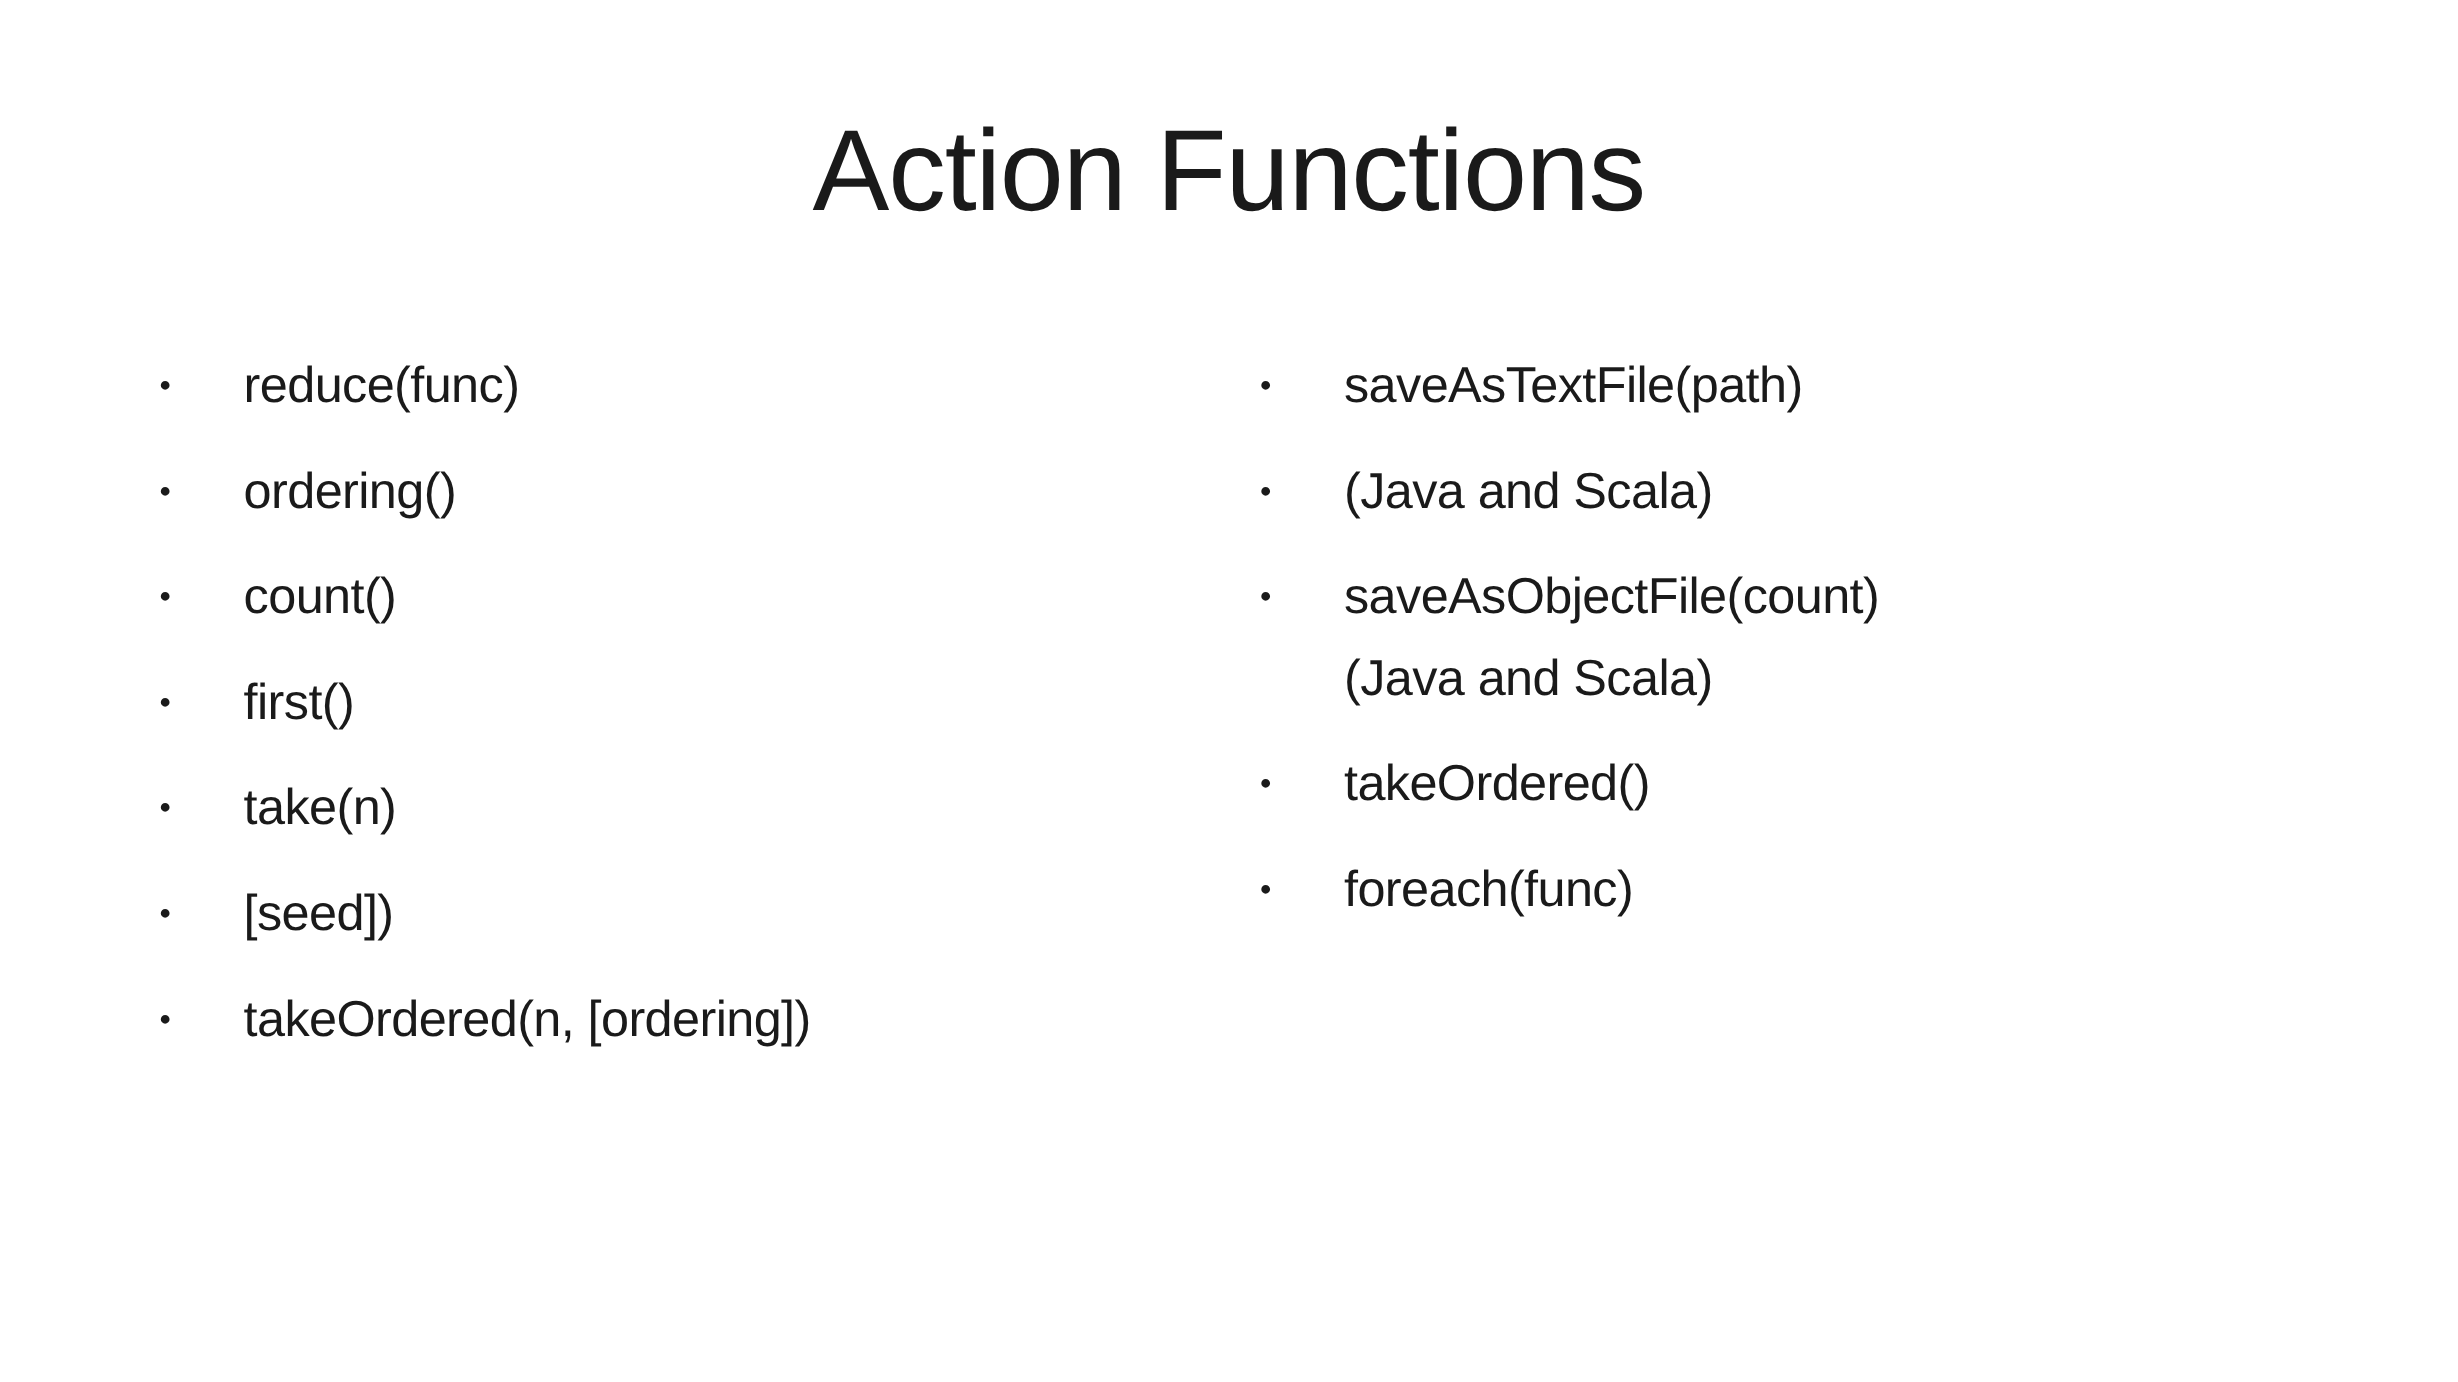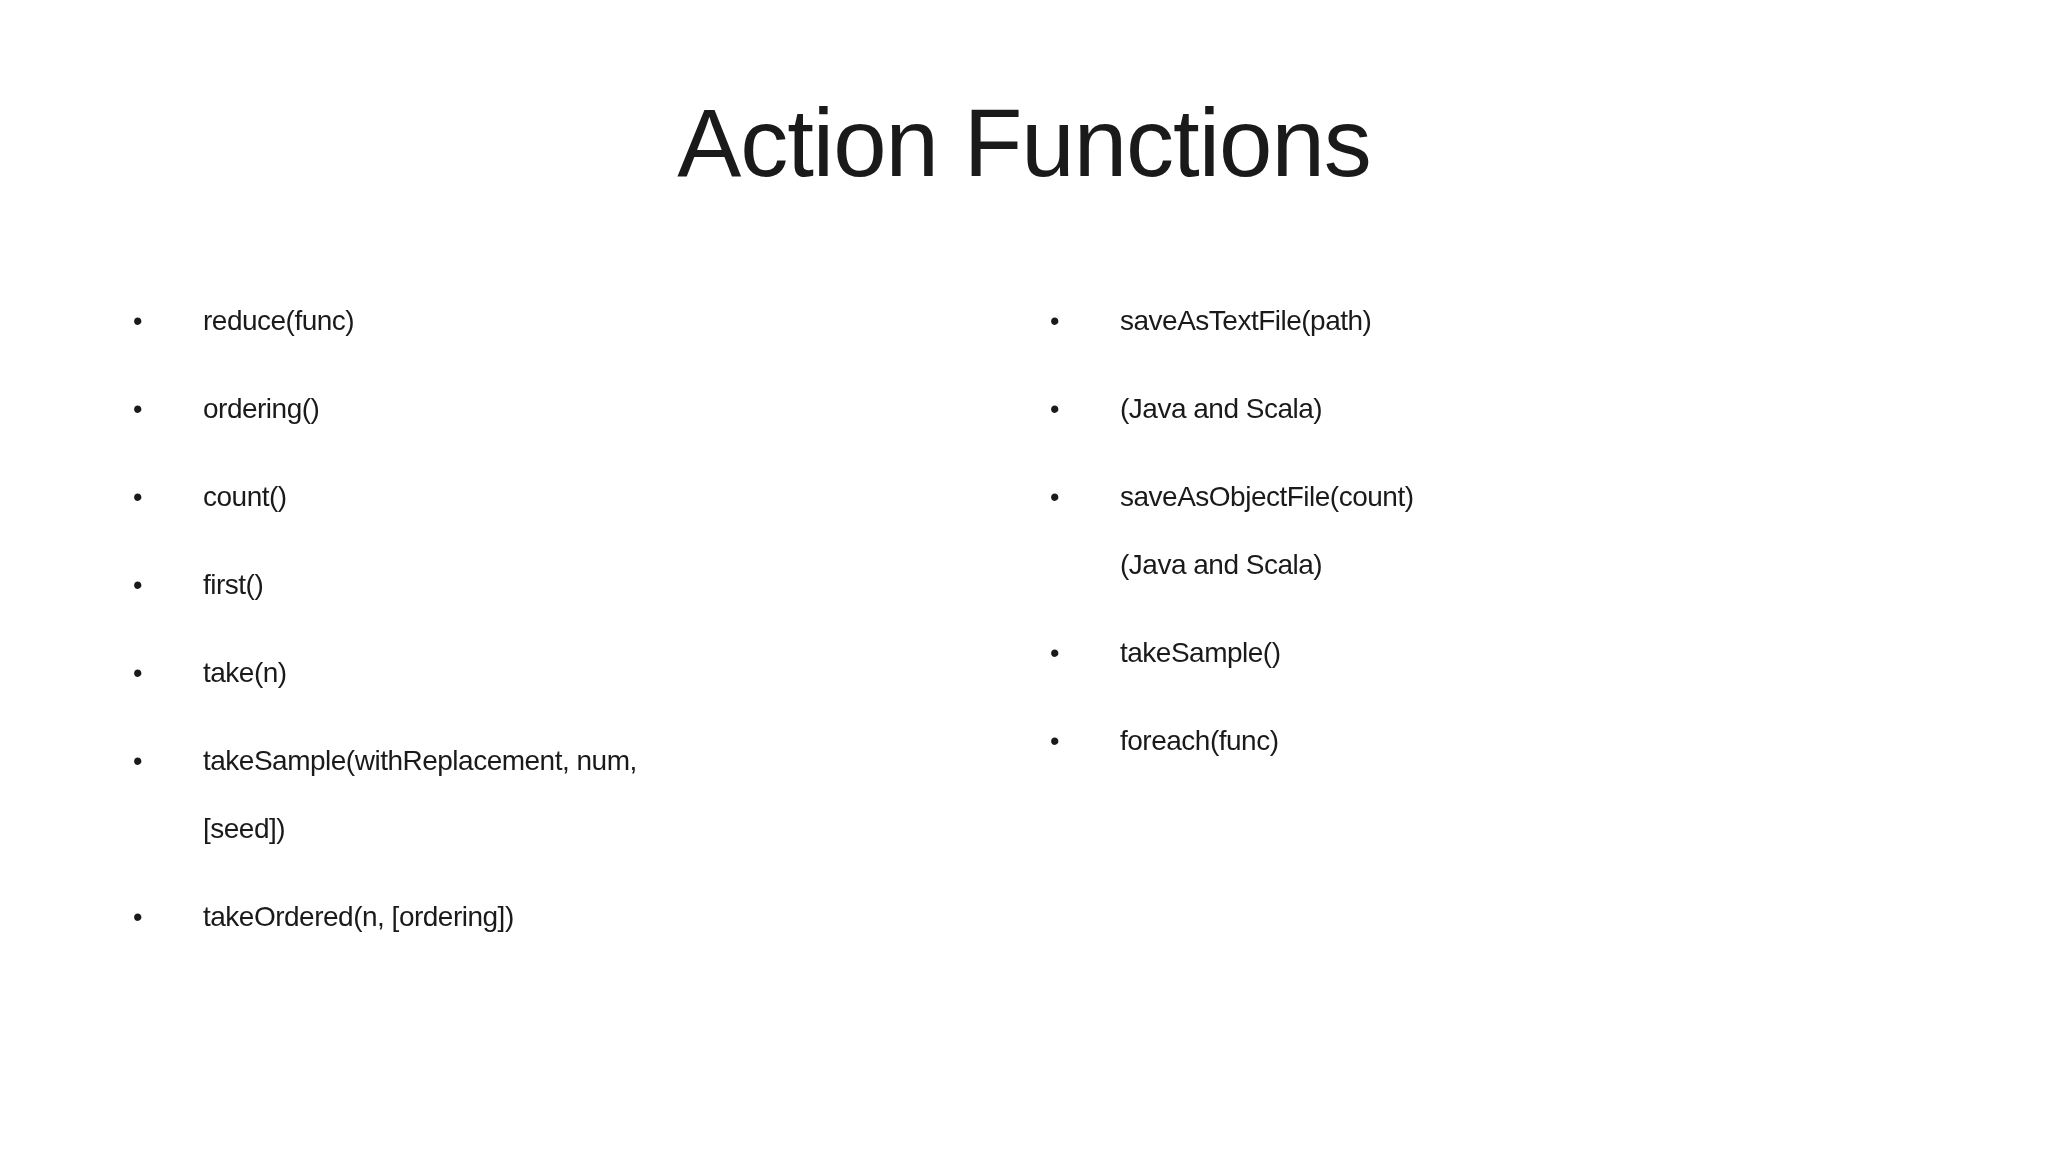--- a/index.html
+++ b/index.html
@@ -58,21 +58,21 @@
   }
   .bullet {
     flex: 0 0 70px;
     width: 70px;
     font-size: 27px;
     line-height: 68px;
     color: #1a1a1a;
   }
   .lines {
     flex: 1 1 auto;
-    font-size: 28px;
+    font-size: 42px;
     line-height: 68px;
     letter-spacing: -0.5px;
     color: #1a1a1a;
   }
   .line {
     display: block;
     white-space: nowrap;
   }
 </style>
 </head>
@@ -111,21 +111,20 @@
       </li>
       <li class="item">
         <span class="bullet">•</span>
         <span class="lines">
           <span class="line">take(n)</span>
         </span>
       </li>
       <li class="item">
         <span class="bullet">•</span>
         <span class="lines">
-          <span class="line">takeSample(withReplacement, num,</span>
           <span class="line">[seed])</span>
         </span>
       </li>
       <li class="item">
         <span class="bullet">•</span>
         <span class="lines">
           <span class="line">takeOrdered(n, [ordering])</span>
         </span>
       </li>
     </ul>
@@ -146,21 +145,21 @@
       <li class="item">
         <span class="bullet">•</span>
         <span class="lines">
           <span class="line">saveAsObjectFile(count)</span>
           <span class="line">(Java and Scala)</span>
         </span>
       </li>
       <li class="item">
         <span class="bullet">•</span>
         <span class="lines">
-          <span class="line">takeSample()</span>
+          <span class="line">takeOrdered()</span>
         </span>
       </li>
       <li class="item">
         <span class="bullet">•</span>
         <span class="lines">
           <span class="line">foreach(func)</span>
         </span>
       </li>
     </ul>
 

